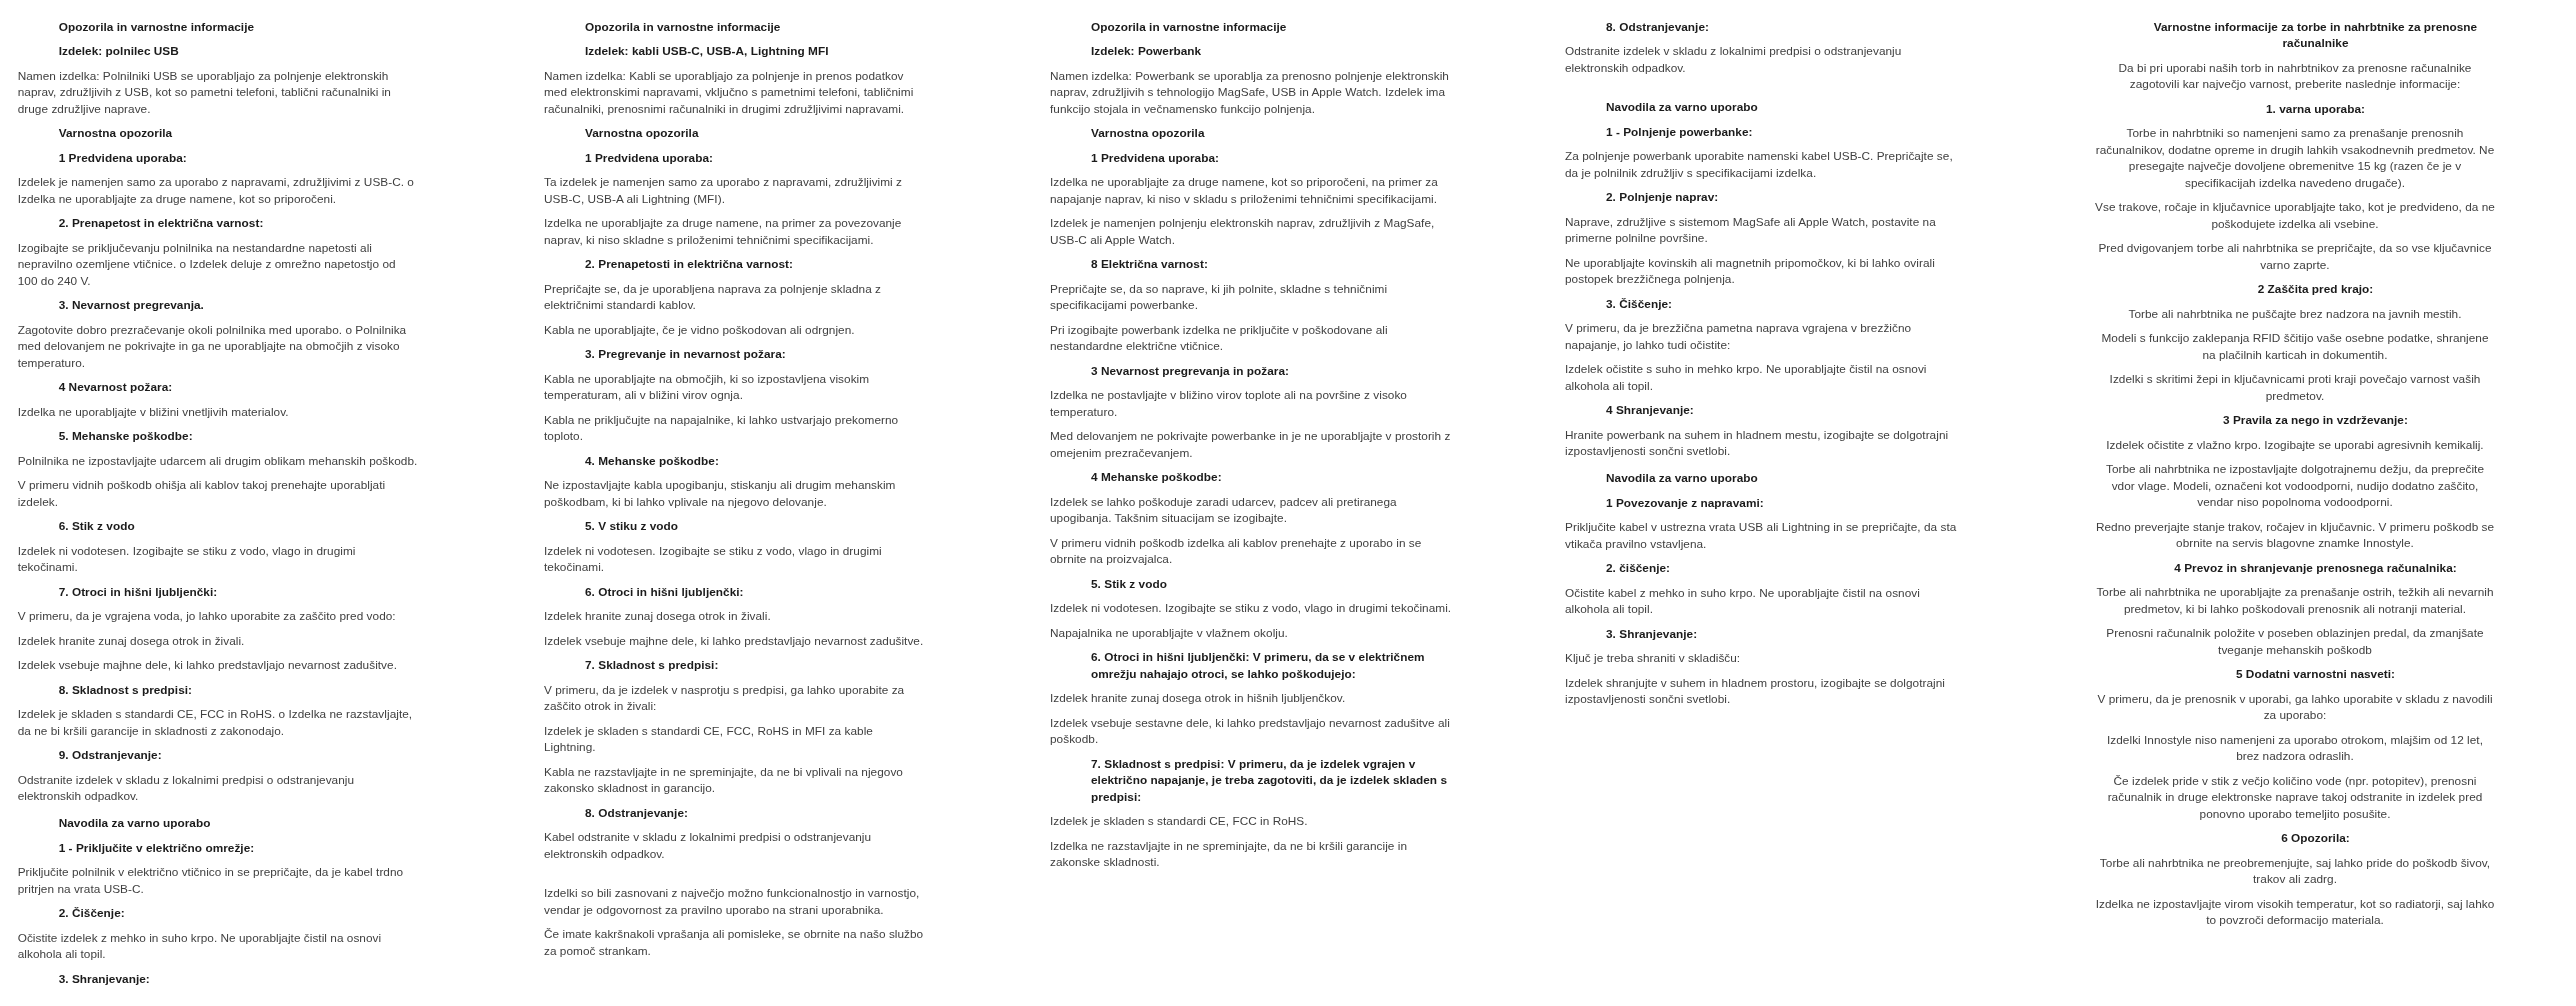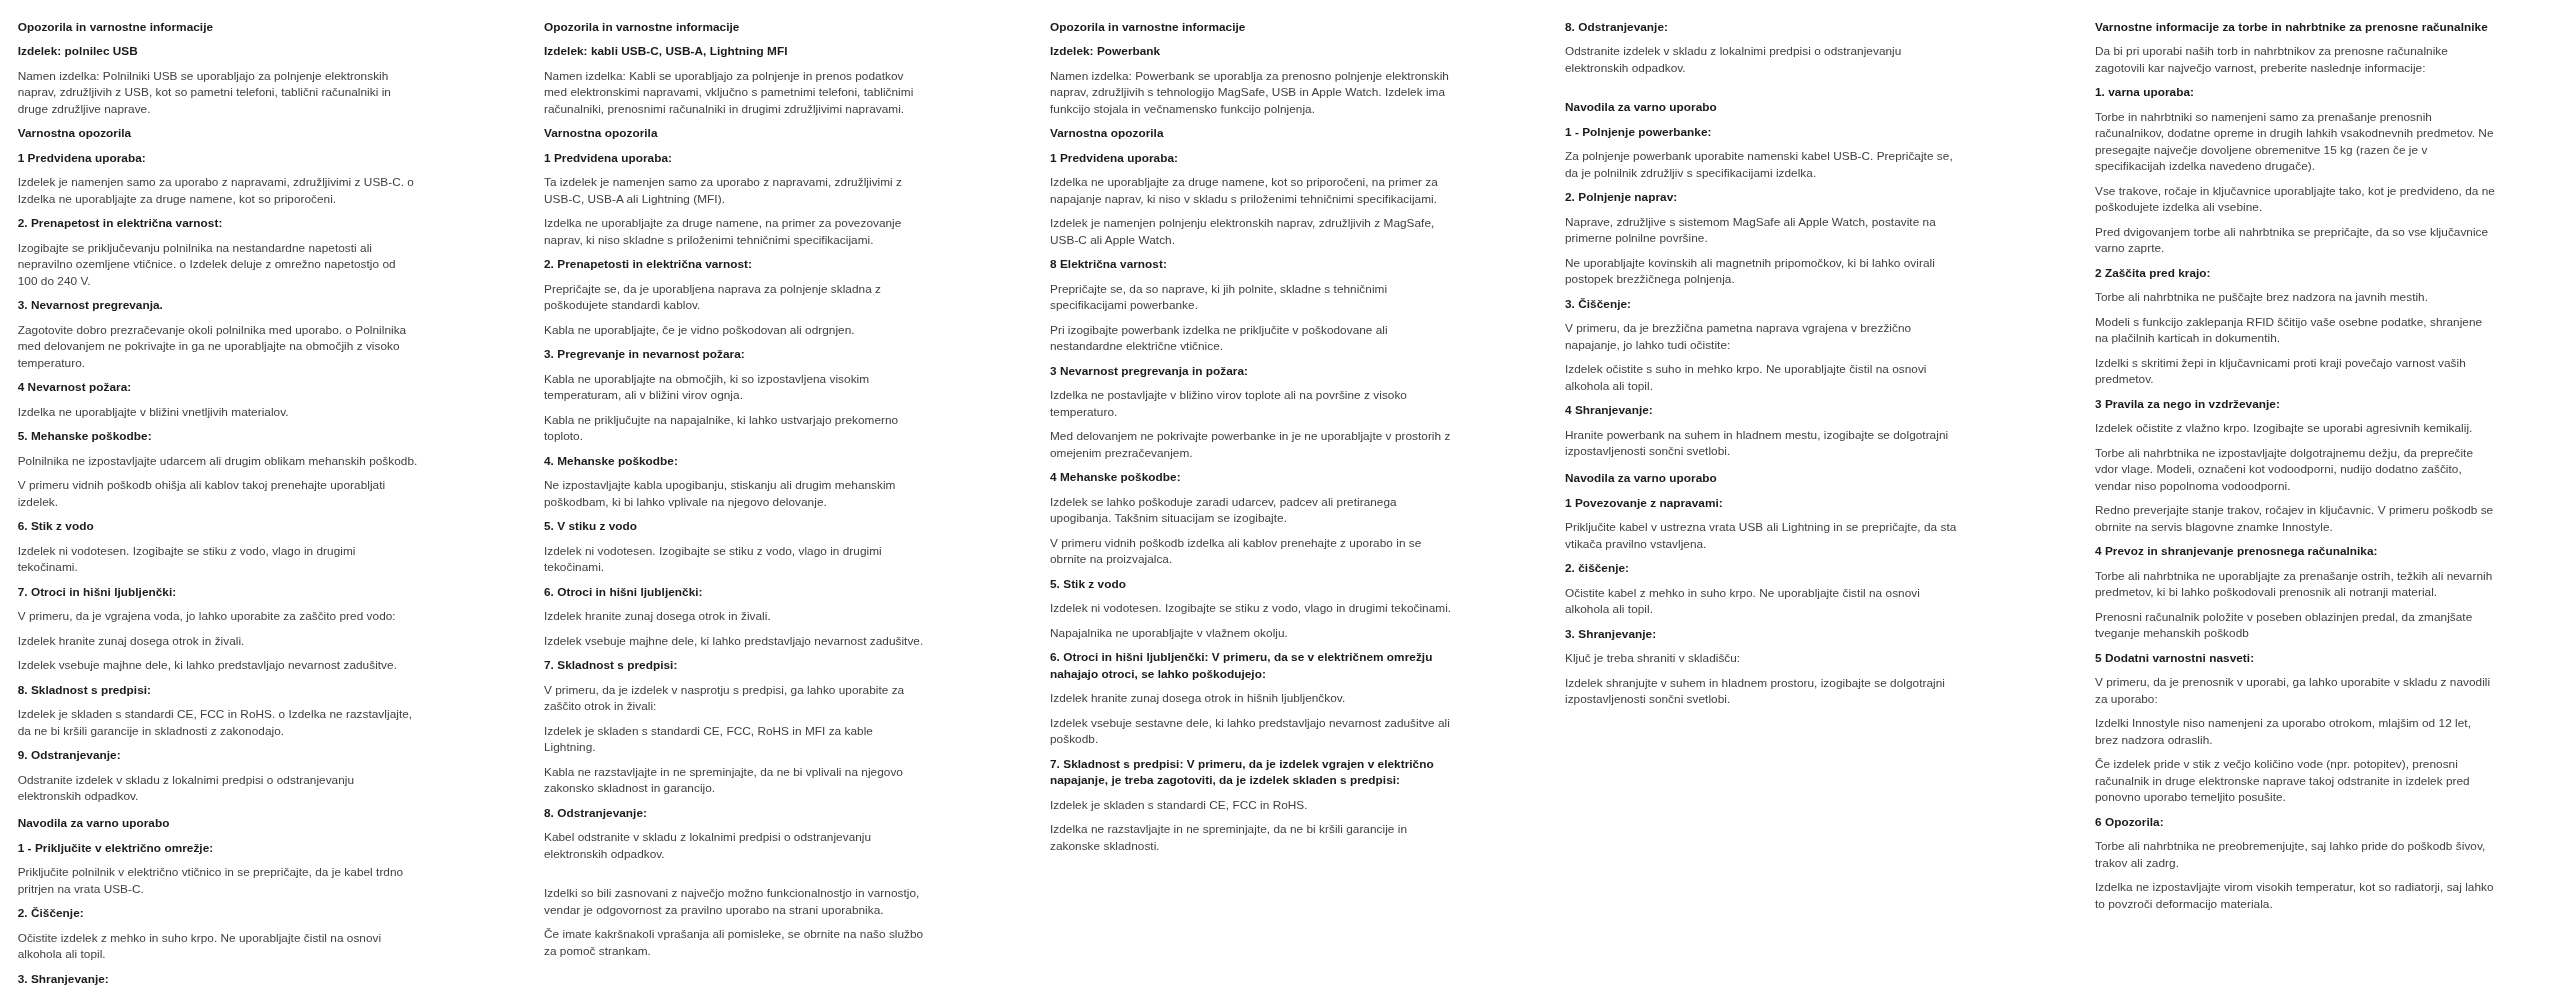--- a/index.html
+++ b/index.html
@@ -8,31 +8,32 @@
     background:#ffffff;
     font-family:"Liberation Sans",sans-serif;
     position:relative;
     overflow:hidden;
   }
   .col{position:absolute;top:18.5px;}
   #col-1{left:17.7px;width:400px;}
   #col-2{left:544px;width:380px;}
   #col-3{left:1050px;width:407px;}
   #col-4{left:1565px;width:400px;}
-  #col-5{left:2095px;width:400px;}
+  #col-5{left:2095px;width:400px;text-align:center;}
   .col p{
     margin:0 0 8px 0;
     font-size:11.8px;
     line-height:16.5px;
     letter-spacing:0.04px;
     color:#404040;
   }
   .col p.h{
     font-weight:bold;
     color:#1b1b1b;
+    margin-left:41px;
   }
   .col p.gap-sm{margin-top:10.5px;}
   .col p.gap-lg{margin-top:23px;}
 </style>
 </head>
 <body>
 
 <div>
   <div class="col" id="col-1">
       <p class="h">Opozorila in varnostne informacije</p>
@@ -69,21 +70,21 @@
     </div>
   <div class="col" id="col-2">
       <p class="h">Opozorila in varnostne informacije</p>
       <p class="h">Izdelek: kabli USB-C, USB-A, Lightning MFI</p>
       <p>Namen izdelka: Kabli se uporabljajo za polnjenje in prenos podatkov med elektronskimi napravami, vključno s pametnimi telefoni, tabličnimi računalniki, prenosnimi računalniki in drugimi združljivimi napravami.</p>
       <p class="h">Varnostna opozorila</p>
       <p class="h">1 Predvidena uporaba:</p>
       <p>Ta izdelek je namenjen samo za uporabo z napravami, združljivimi z USB-C, USB-A ali Lightning (MFI).</p>
       <p>Izdelka ne uporabljajte za druge namene, na primer za povezovanje naprav, ki niso skladne s priloženimi tehničnimi specifikacijami.</p>
       <p class="h">2. Prenapetosti in električna varnost:</p>
-      <p>Prepričajte se, da je uporabljena naprava za polnjenje skladna z poškodujete standardi kablov.</p>
+      <p>Prepričajte se, da je uporabljena naprava za polnjenje skladna z električnimi standardi kablov.</p>
       <p>Kabla ne uporabljajte, če je vidno poškodovan ali odrgnjen.</p>
       <p class="h">3. Pregrevanje in nevarnost požara:</p>
       <p>Kabla ne uporabljajte na območjih, ki so izpostavljena visokim temperaturam, ali v bližini virov ognja.</p>
       <p>Kabla ne priključujte na napajalnike, ki lahko ustvarjajo prekomerno toploto.</p>
       <p class="h">4. Mehanske poškodbe:</p>
       <p>Ne izpostavljajte kabla upogibanju, stiskanju ali drugim mehanskim poškodbam, ki bi lahko vplivale na njegovo delovanje.</p>
       <p class="h">5. V stiku z vodo</p>
       <p>Izdelek ni vodotesen. Izogibajte se stiku z vodo, vlago in drugimi tekočinami.</p>
       <p class="h">6. Otroci in hišni ljubljenčki:</p>
       <p>Izdelek hranite zunaj dosega otrok in živali.</p>

